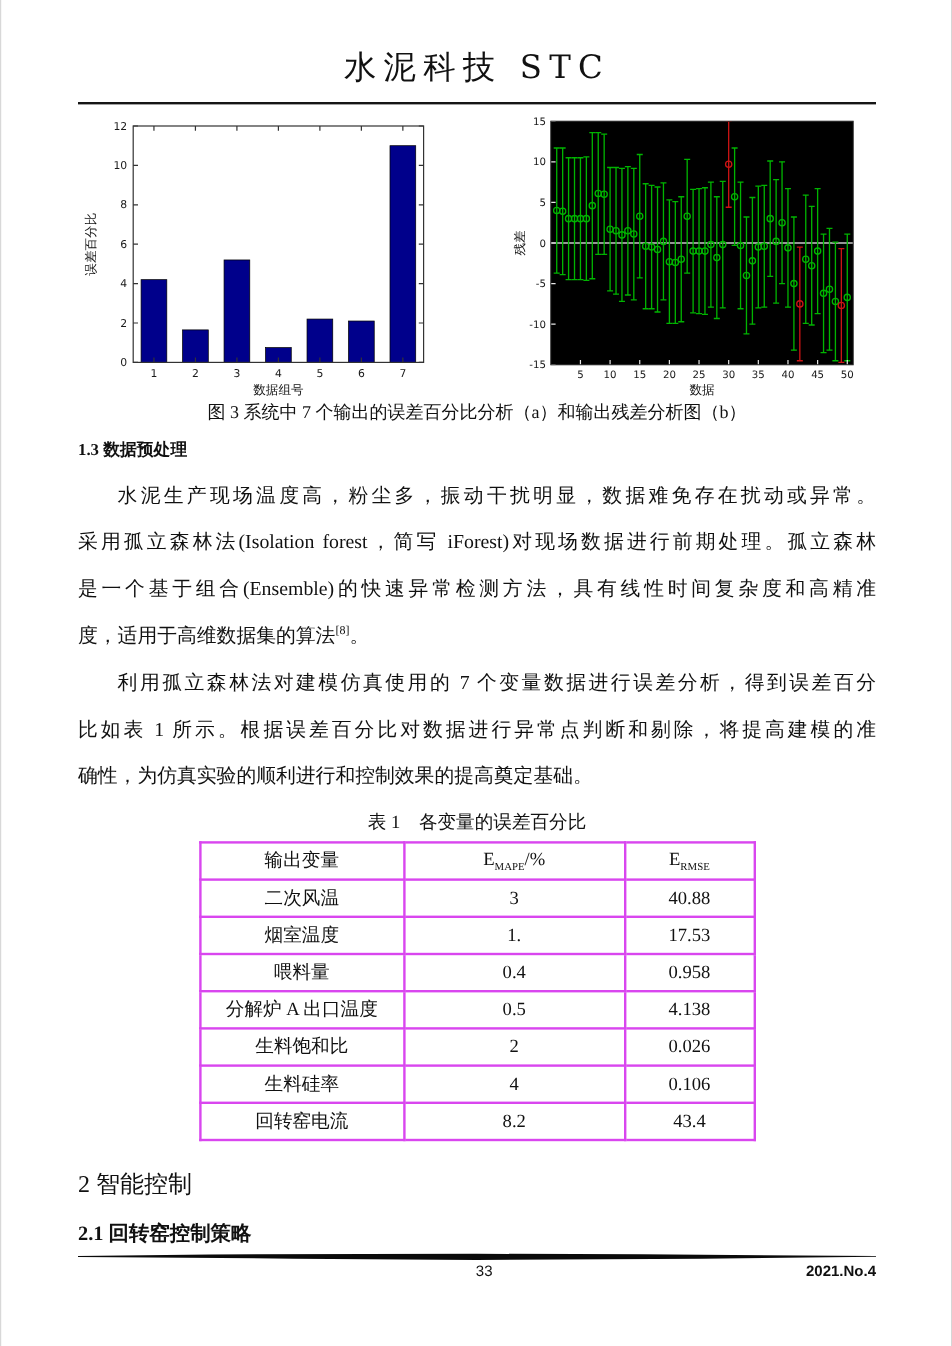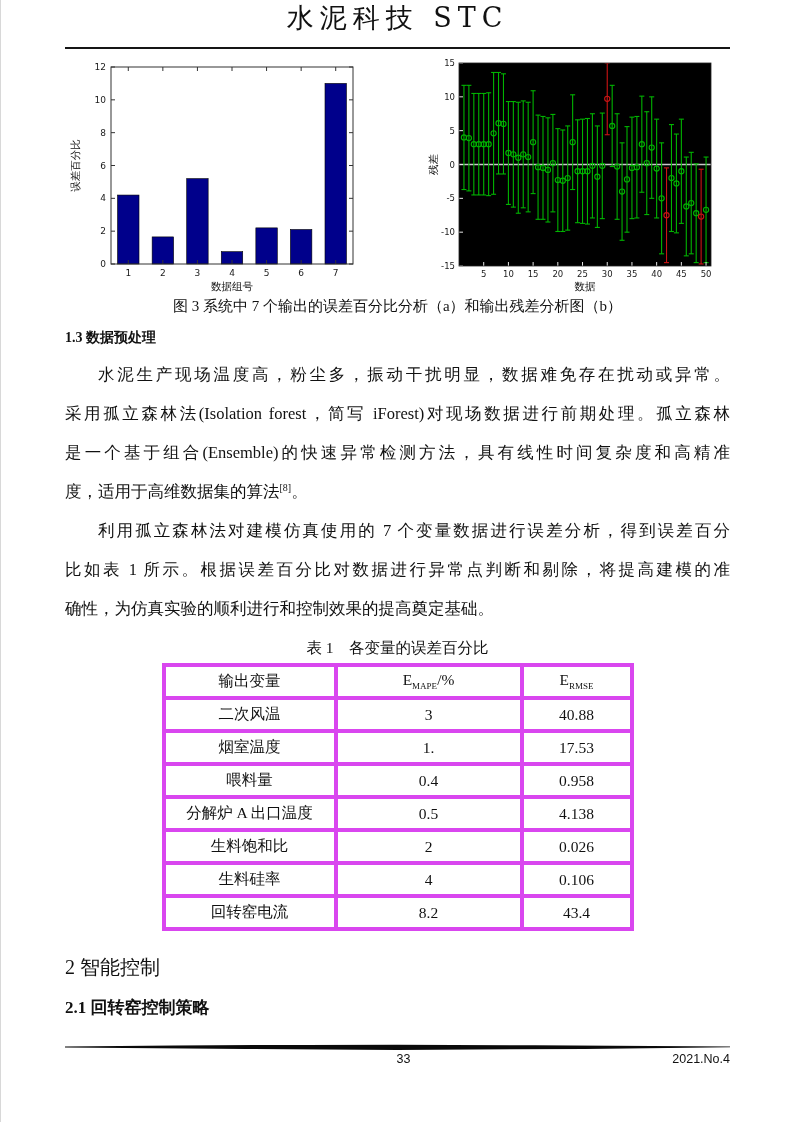--- a/index.html
+++ b/index.html
@@ -2,21 +2,21 @@
 <html><head>
 <meta charset="utf-8">
 <style>
   html,body { margin:0; padding:0; background:#888; }
   .page {
     position:relative; width:793px; height:1122px; margin:0 auto;
     background:#ffffff; overflow:hidden;
     border-left:1px solid #d8d8d8; border-right:1px solid #d8d8d8;
     font-family:"Liberation Serif","DejaVu Serif",serif; color:#111;
   }
-  .header { text-align:center; }
+  .header { padding-top:38px; text-align:center; }
   .journal-title {
     font-size:27px; letter-spacing:6px; font-weight:500;
     font-family:"DejaVu Serif","Liberation Serif",serif;
   }
   .header-rule { margin:11px 64px 0 64px; border:0; border-top:2.5px solid #151515; }
 
   .figures-row {
     margin:9px 64px 0 64px; display:flex; justify-content:space-between; align-items:flex-start;
   }
   svg text { font-family:"DejaVu Sans","Liberation Sans",sans-serif; }
@@ -29,36 +29,36 @@
   .para-line.last { text-align-last:left; }
   .para-line.indent { text-indent:2em; }
   sup.cite { font-size:10px; vertical-align:super; line-height:0; }
 
   .table-title { margin-top:9px; text-align:center; font-size:15.5px; line-height:22px; }
   table.data-table {
     border-collapse:collapse; margin:4px auto 0 auto;
     font-size:15.5px;
   }
   table.data-table td, table.data-table th {
-    border:4px solid #d946ef; text-align:center; font-weight:normal;
+    border:2px solid #d946ef; text-align:center; font-weight:normal;
     height:29px; padding:0 4px;
   }
   table.data-table { border:2px solid #000; }
   .col-var { width:160px; } .col-mape { width:174px; } .col-rmse { width:98px; }
   td sub, th sub { font-size:9px; }
 
   .sec-heading-2 { margin:22px 64px 0 64px; font-size:20px; font-weight:normal; line-height:28px; }
   .sec-heading-3 { margin:14px 64px 0 64px; font-size:17px; font-weight:bold; line-height:26px; }
 
   .footer { position:absolute; left:64px; right:64px; top:1044px; }
   .footer-line-svg { display:block; width:100%; height:7px; }
   .footer-text-row { position:relative; height:18px; margin-top:1px;
     font-family:"Liberation Sans","DejaVu Sans",sans-serif; font-size:12.5px; color:#111; }
   .footer-page { position:absolute; left:12px; right:0; text-align:center; }
-  .footer-issue { position:absolute; right:0; }
+  .footer-issue { position:absolute; right:0;font-weight:bold; }
 </style>
 </head>
 <body>
 
 <div class="page">
 
   <div class="header">
     <div class="journal-title">水泥科技 STC</div>
     <hr class="header-rule">
   </div>

